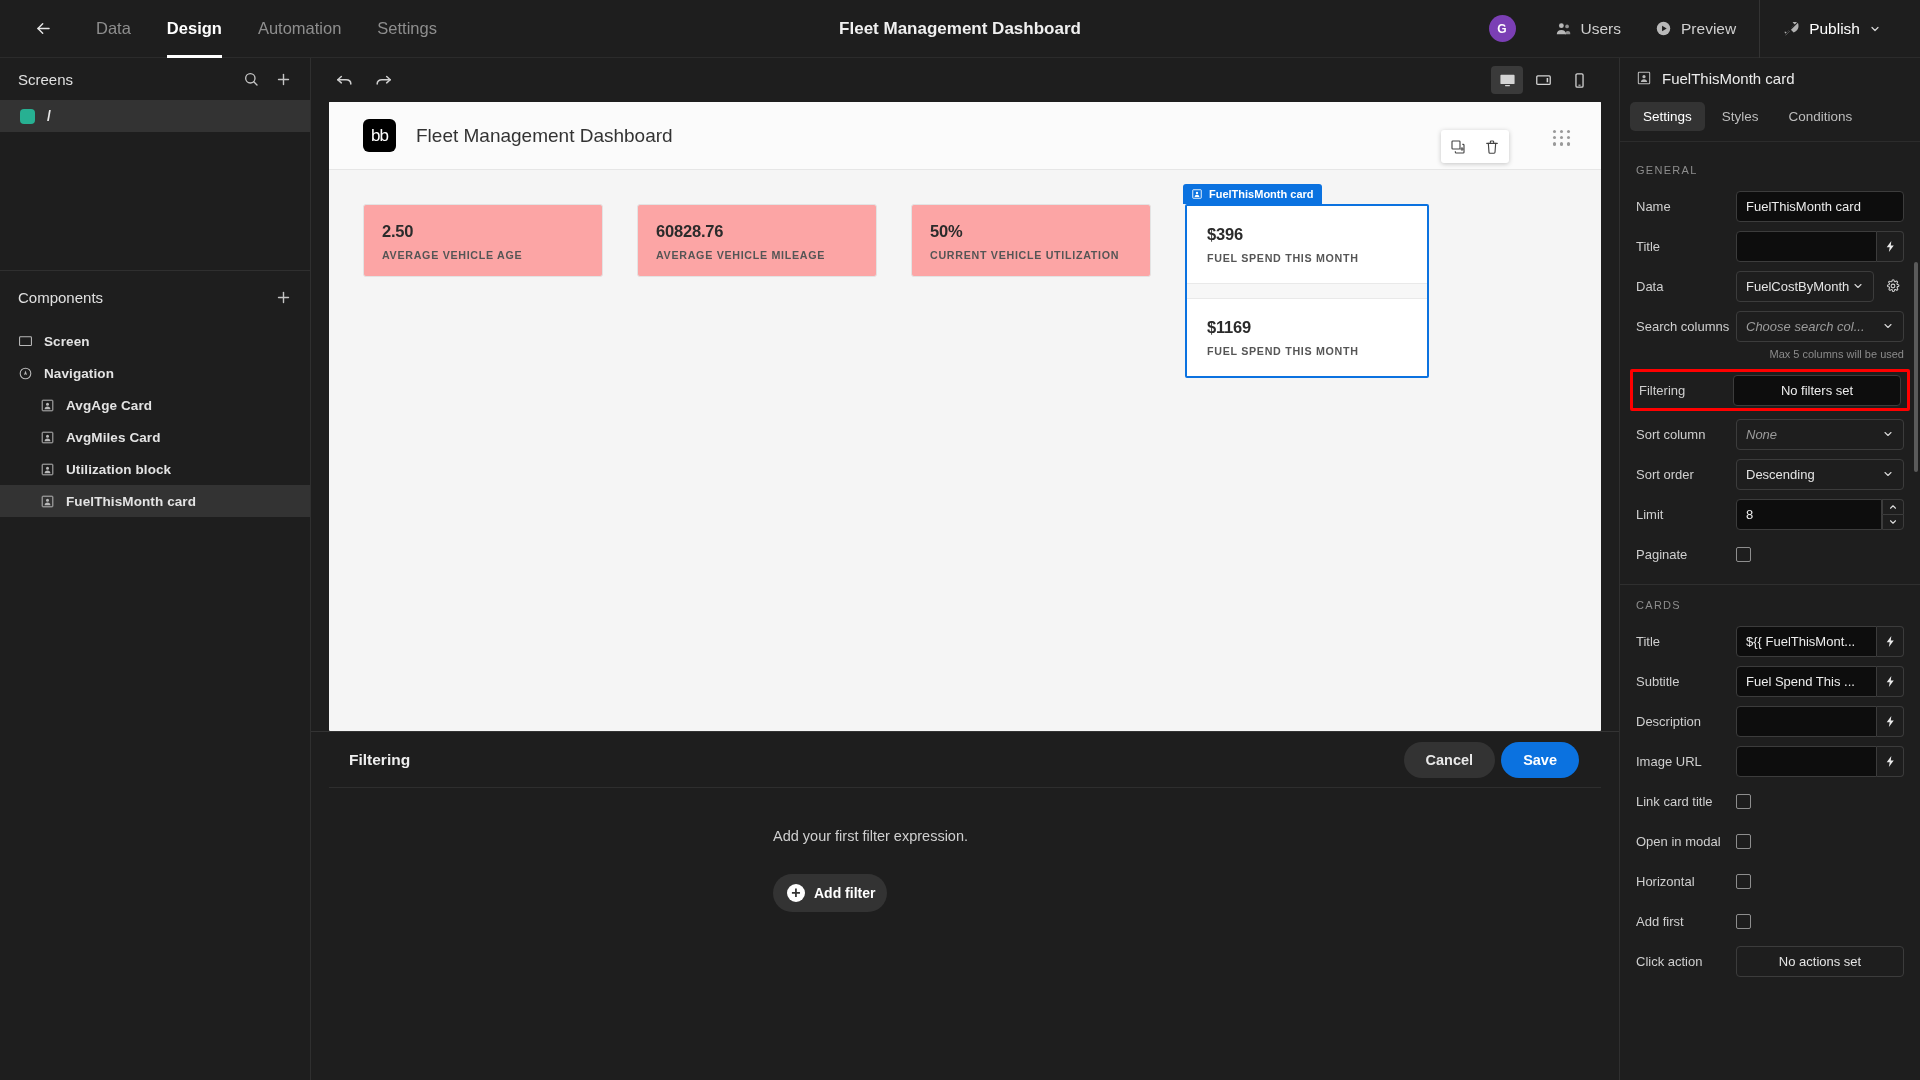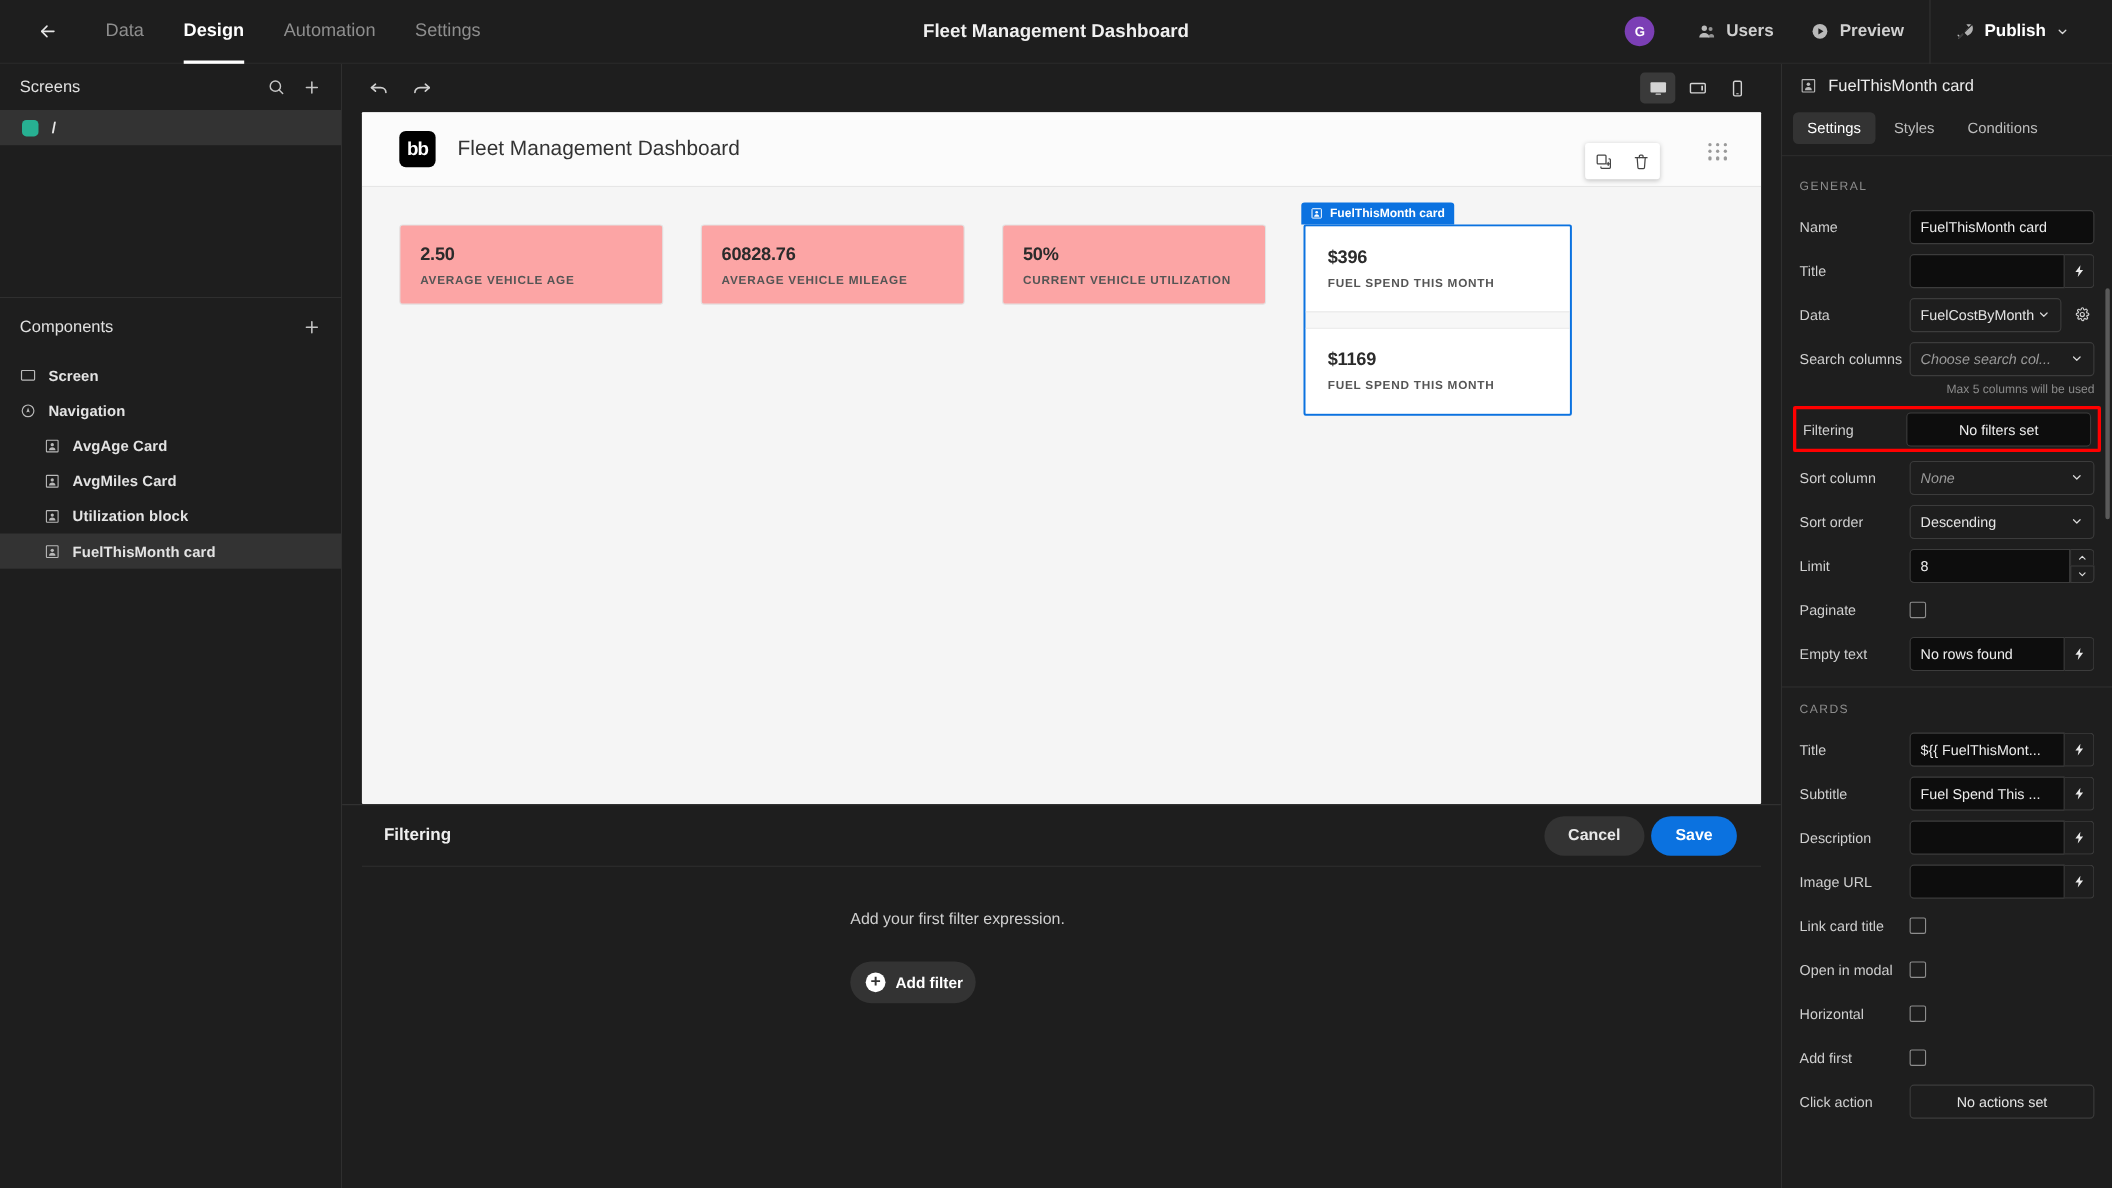--- a/index.html
+++ b/index.html
@@ -43,21 +43,21 @@
     margin-left: auto; display: flex; align-items: center; height: 100%;
     padding-right: 22px; gap: 0px; z-index: 2;
   }
   .avatar {
     width: 27px; height: 27px; border-radius: 50%; background: #7b3fb5;
     color: #fff; font-size: 12px; font-weight: bold;
     display: flex; align-items: center; justify-content: center; margin-right: 22px;
   }
   .tb-item {
     display: flex; align-items: center; gap: 9px; color: #cfcfcf; font-size: 15.5px;
-    padding: 0 17px; height: 58px; cursor: pointer; font-weight: bold;
+    padding: 0 17px; height: 58px; cursor: pointer;
   }
   .tb-sep { width: 1px; height: 58px; background: #333; margin: 0 6px; }
   .publish { color: #fff; text-align: center; }
 
   
   .body { flex: 1; display: flex; min-height: 0; }
 
   
   .sidebar {
     width: 311px; min-width: 311px; background: #1e1e1e;
@@ -114,21 +114,21 @@
     background: #f5f5f5; flex: 1; position: relative; overflow: hidden;
     border-radius: 1px;
   }
   .app-header {
     height: 68px; background: #fbfbfb; border-bottom: 1px solid #e6e6e6;
     display: flex; align-items: center; padding: 0 34px; gap: 20px;
   }
   .bb-logo {
     width: 33px; height: 33px; background: #000; border-radius: 6px;
     display: flex; align-items: center; justify-content: center;
-    color: #fff; font-weight: bold; font-size: 17px; letter-spacing: -1px;
+    color: #fff; font-weight: normal; font-size: 17px; letter-spacing: -1px;
   }
   .app-title { font-size: 19px; color: #333; }
   .grip {
     position: absolute; right: 30px; top: 28px; display: grid;
     grid-template-columns: repeat(3, 4px); gap: 3px; cursor: grab;
   }
   .grip i { width: 3.2px; height: 3.2px; background: #9a9a9a; border-radius: 50%; display: block; }
   .hover-toolbar {
     position: absolute; right: 92px; top: 28px; width: 68px; height: 33px;
     background: #fff; border-radius: 3px; box-shadow: 0 1px 5px rgba(0,0,0,.22);
@@ -696,31 +696,20 @@
           </div>
         </div>
 
         <div class="frow">
           <div class="flabel">Paginate</div>
           <div class="fctl">
             <div class="checkbox"></div>
           </div>
         </div>
 
-        <div class="frow">
-          <div class="flabel">Empty text</div>
-          <div class="fctl">
-            <div class="finput with-bolt">No rows found</div>
-            <div class="bolt">
-              <svg width="13" height="13" viewBox="0 0 24 24" fill="currentColor">
-                  <polygon points="13.5,2 5,13.5 10.5,13.5 9,22 18,10 12.5,10"></polygon>
-                </svg>
-            </div>
-          </div>
-        </div>
 
         <div class="side-divider" style="margin-top:10px"></div>
         <div class="sect-label">CARDS</div>
 
         <div class="frow">
           <div class="flabel">Title</div>
           <div class="fctl">
             <div class="finput with-bolt">${{ FuelThisMont...</div>
             <div class="bolt">
               <svg width="13" height="13" viewBox="0 0 24 24" fill="currentColor">

